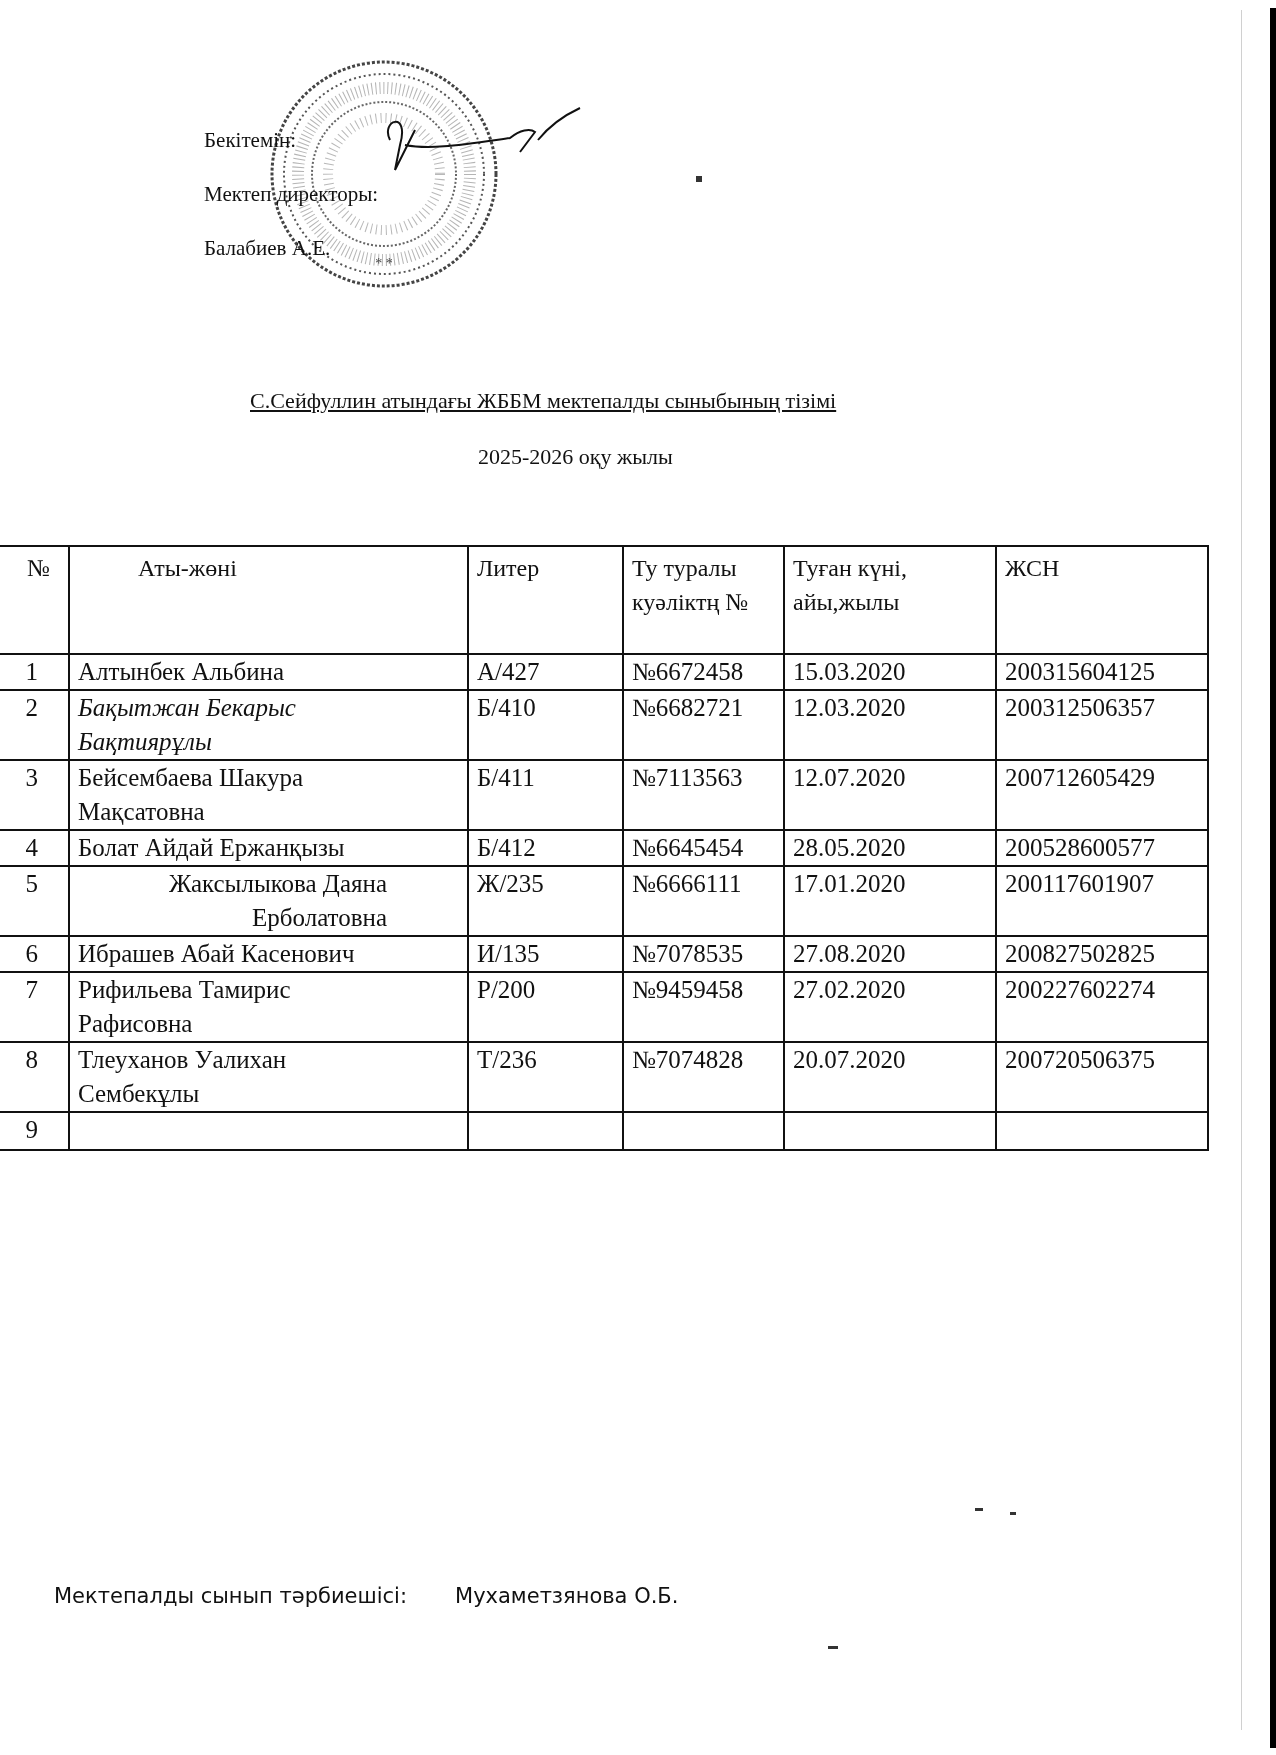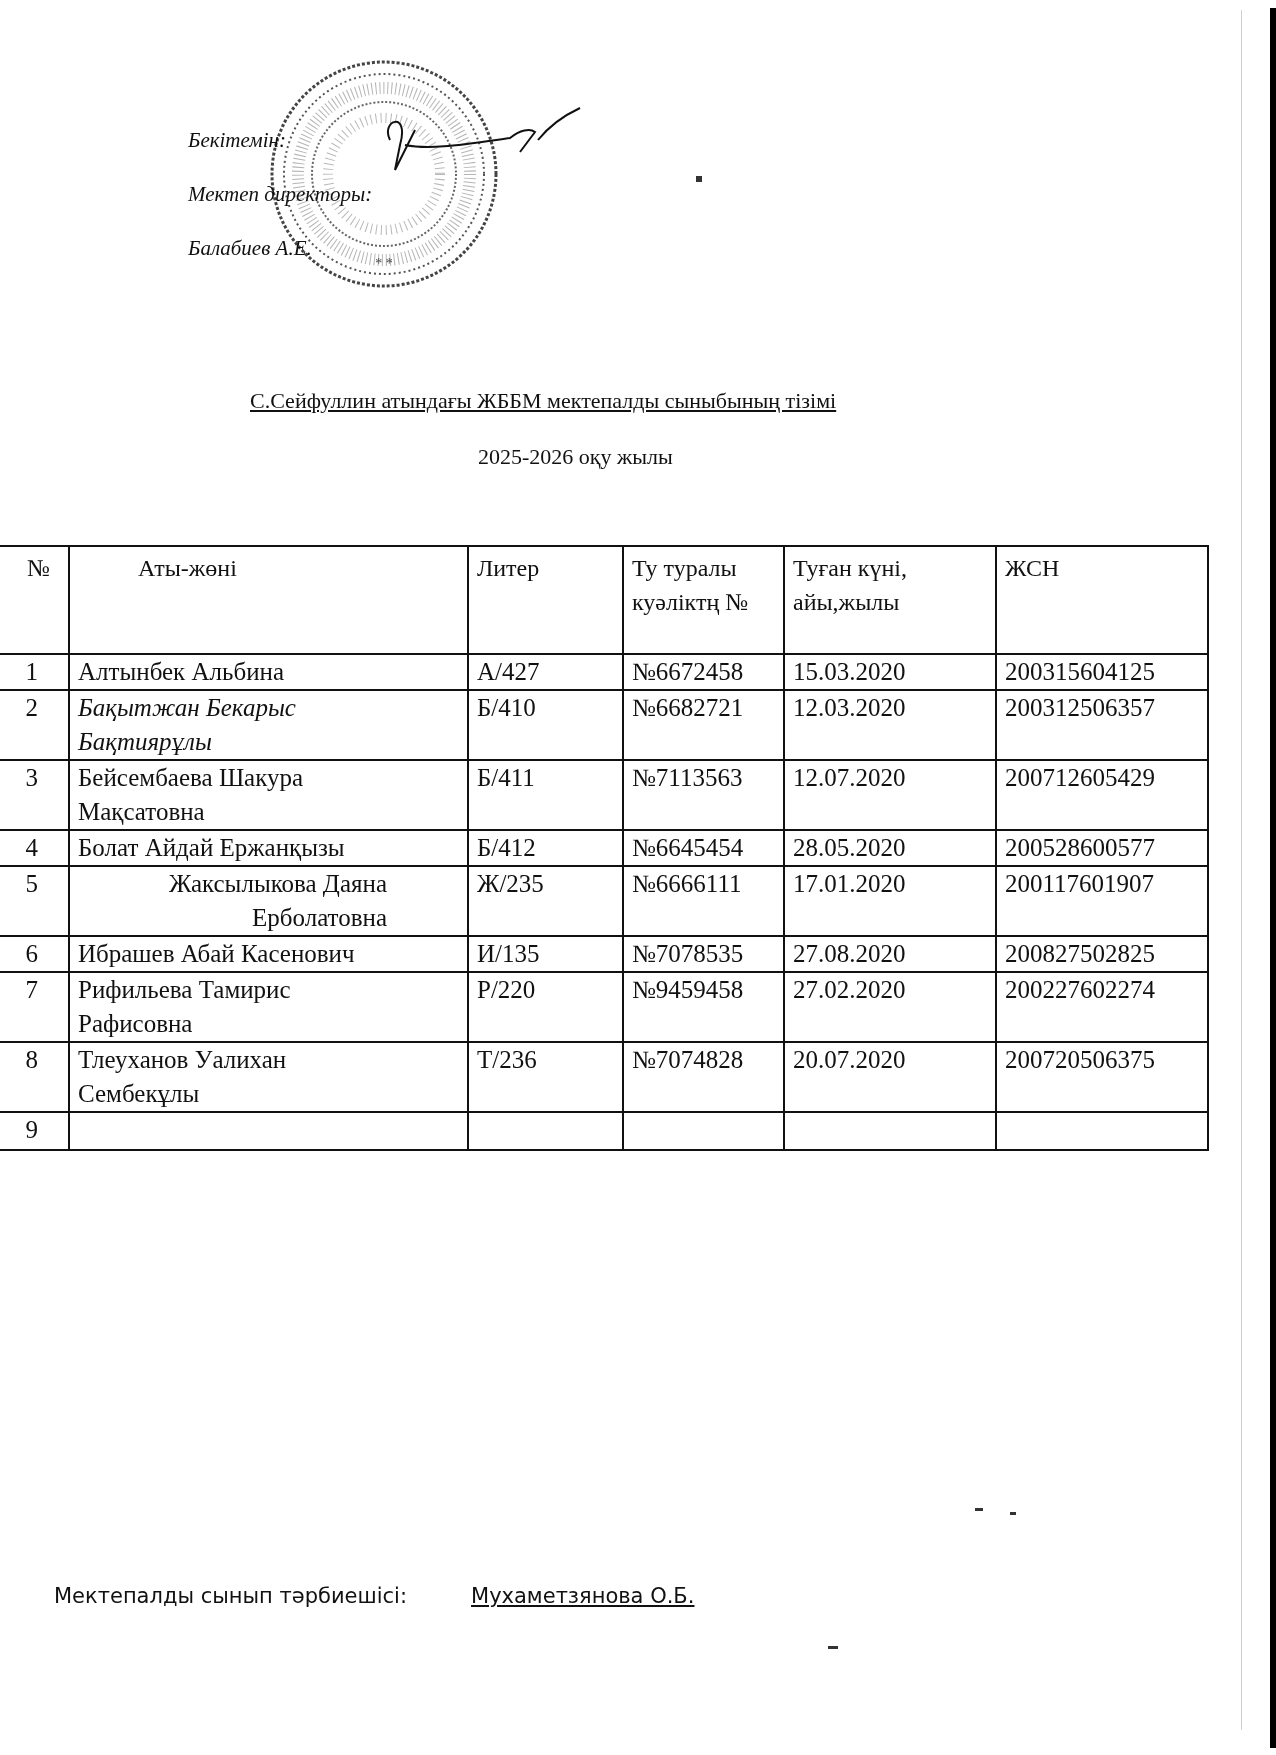--- a/index.html
+++ b/index.html
@@ -1,26 +1,26 @@
 <!DOCTYPE html>
 <html><head>
   <meta charset="utf-8">
   <style>
     html, body { margin:0; padding:0; background:#ffffff; }
     body { width:1276px; height:1755px; position:relative; overflow:hidden; font-family:"Liberation Serif", "DejaVu Serif", serif; color:#111; }
     .abs { position:absolute; }
-    .approval-line { font-size:21px; left:188px; white-space:nowrap;font-style:italic; }
+    .approval-line { font-size:21px; left:204px; white-space:nowrap; }
     .stamp { left:268px; top:58px; width:232px; height:232px; }
     .title { font-size:22px; white-space:nowrap; }
     table.roster { position:absolute; left:-12px; top:545px; border-collapse:collapse; table-layout:fixed; width:1219px; }
     table.roster td, table.roster th { border:2px solid #111; vertical-align:top; font-weight:normal; text-align:left; font-size:25px; line-height:34px; padding:0 0 0 8px; }
     table.roster th { font-size:24px; line-height:34px; padding-top:4px; }
     table.roster td.num, table.roster th.num { padding-left:0; text-align:right; padding-right:30px; }
     .footer { font-family:"DejaVu Sans", sans-serif; font-size:21px; left:54px; top:1584px; white-space:nowrap; }
-    .footer .teacher { margin-left:64px;text-decoration:underline; }
+    .footer .teacher { margin-left:48px; }
     .scan-border { right:0; top:8px; width:6px; height:1740px; background:#000; }
     .scan-line { right:34px; width:1px; background:#777; }
     .noise { position:absolute; width:2px; height:2px; background:#333; }
   </style>
 </head>
 <body>
 
 <svg class="abs stamp" viewBox="0 0 232 232">
   <circle cx="116" cy="116" r="112" fill="none" stroke="#444" stroke-width="3" stroke-dasharray="3 2"></circle>
   <circle cx="116" cy="116" r="100" fill="none" stroke="#555" stroke-width="2" stroke-dasharray="2 3"></circle>
@@ -105,21 +105,21 @@
       <td class="num">6</td>
       <td>Ибрашев Абай Касенович</td>
       <td>И/135</td>
       <td>№7078535</td>
       <td>27.08.2020</td>
       <td>200827502825</td>
     </tr>
     <tr style="height:70px;">
       <td class="num">7</td>
       <td style="padding-right:90px;">Рифильева Тамирис Рафисовна</td>
-      <td>Р/220</td>
+      <td>Р/200</td>
       <td>№9459458</td>
       <td>27.02.2020</td>
       <td>200227602274</td>
     </tr>
     <tr style="height:68px;">
       <td class="num">8</td>
       <td style="padding-right:100px;margin-left:45px;">Тлеуханов Уалихан Сембекұлы</td>
       <td>Т/236</td>
       <td>№7074828</td>
       <td>20.07.2020</td>

